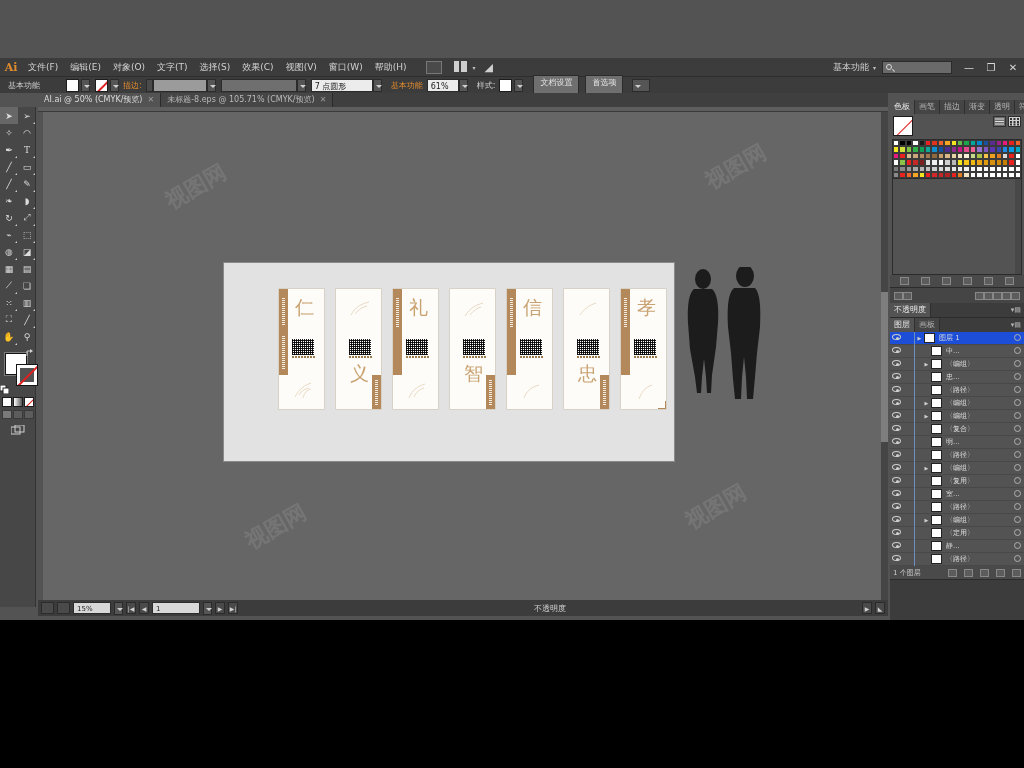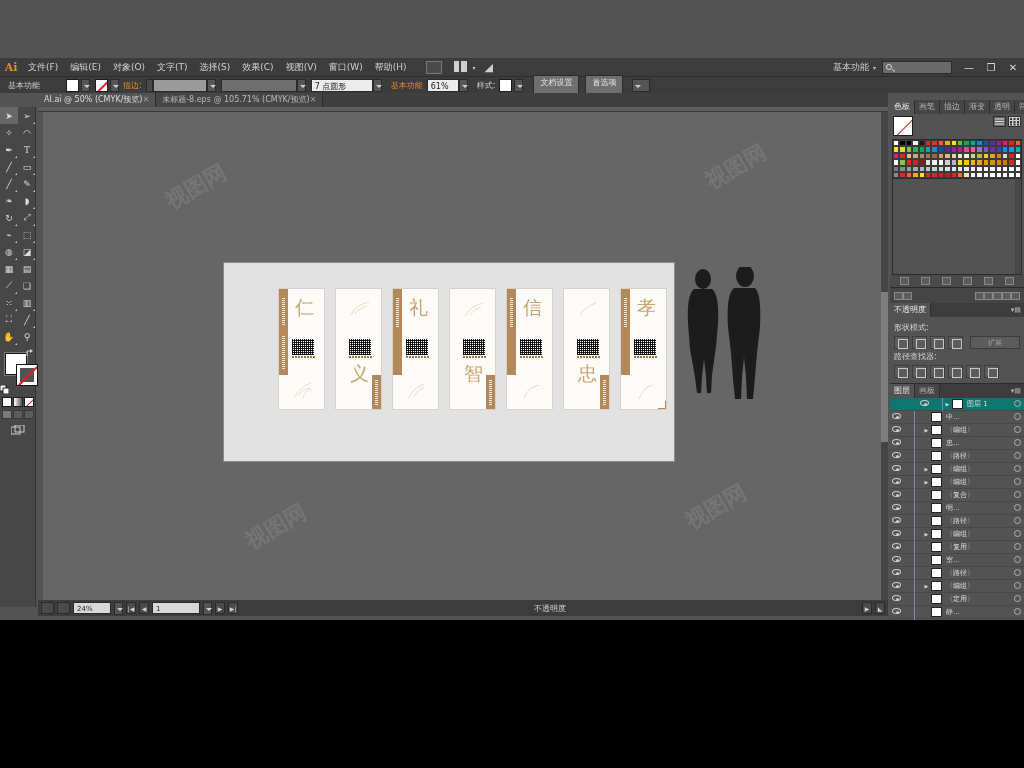--- a/index.html
+++ b/index.html
@@ -49,21 +49,21 @@
   .cb-field { height:13px; background:#9b9b9b; border:1px solid #2b2b2b; }
   .cb-field.dark { background:#6f6f6f; }
   .cb-field.white { background:#ececec; color:#222; font-size:8px; line-height:13px; padding:0 3px; }
   .spin { width:7px; height:13px; background:#4a4a4a; border:1px solid #2b2b2b; }
   .cb-btn { height:20px; background:#6f6f6f; border:1px solid #2b2b2b; font-size:8px; color:#e6e6e6;
         line-height:13px; padding:0 6px; margin:0 3px; }
 
   
   #tabbar { position:absolute; left:38px; top:93px; width:850px; height:14px; background:#3f3f3f; display:flex; }
   .doc-tab { height:14px; background:#464646; border-right:1px solid #2b2b2b; font-size:8px;
-        color:#b9b9b9; line-height:14px; padding:0 6px; display:flex; align-items:center; }
+        color:#b9b9b9; line-height:14px; padding:0 6px; display:flex; align-items:center; gap:5px; }
   .doc-tab.active { background:#535353; color:#ddd; }
   .tab-x { font-size:8px; color:#9a9a9a; }
 
   
   #ruler-top { position:absolute; left:38px; top:107px; width:850px; height:5px; background:#5e5e5e;
         border-bottom:1px solid #3a3a3a; }
 
   
   #toolbox { position:absolute; left:0; top:107px; width:36px; height:500px; background:#474747;
         border-right:1px solid #333; }
@@ -166,21 +166,21 @@
   .pf-label { font-size:8px; color:#d4d4d4; margin:2px 0 3px; }
   .pf-row { display:flex; align-items:center; gap:3px; }
   .pf-btn { width:15px; height:13px; background:#5c5c5c; border:1px solid #3c3c3c; position:relative; }
   .pf-btn:after { content:""; position:absolute; left:3px; top:2px; width:8px; height:8px;
         border:1px solid #c9c9c9; }
   .pf-expand { margin-left:auto; width:50px; height:13px; background:#5c5c5c; border:1px solid #3c3c3c;
         font-size:7px; color:#9a9a9a; text-align:center; line-height:13px; }
 
   #layers-list { background:#535353; }
   .lrow { display:flex; align-items:center; height:13px; border-bottom:1px solid #484848; font-size:7px; }
-  .lrow.sel { background:#0f766e;padding-left:28px; }
+  .lrow.sel { background:#1d4ed8; }
   .l-eye { width:13px; text-align:center; }
   .l-lock { width:11px; }
   .l-tri { width:9px; text-align:center; font-size:5px; color:#cfcfcf; }
   .l-thumb { width:11px; height:10px; background:#fff; border:1px solid #222; }
   .l-name { flex:1; padding-left:4px; color:#dcdcdc; white-space:nowrap; overflow:hidden; }
   .l-circ { width:14px; text-align:center; }
   .circ { display:inline-block; width:7px; height:7px; border:1px solid #b0b0b0; border-radius:50%; }
   .eye { display:inline-block; width:9px; height:6px; border:1px solid #cfcfcf; border-radius:50% 50%; position:relative; }
   .eye:after { content:""; position:absolute; left:3px; top:1.5px; width:3px; height:3px; background:#cfcfcf; border-radius:50%; }
   #layers-foot { height:13px; background:#4a4a4a; display:flex; align-items:center; font-size:7px;
@@ -450,21 +450,21 @@
       </div>
     </div>
 
     <div id="vscroll">
         <div class="thumb"></div>
       </div>
 
     <div id="statusbar">
       <div style="width:13px;height:12px;border:1px solid #2b2b2b;background:#4a4a4a"></div>
       <div style="width:13px;height:12px;border:1px solid #2b2b2b;background:#4a4a4a"></div>
-      <div class="sb-zoom">24%</div>
+      <div class="sb-zoom">15%</div>
       <div class="mini-caret"></div>
       <div class="sb-nav">|◀</div>
       <div class="sb-nav">◀</div>
       <div class="sb-page">1</div>
       <div class="mini-caret"></div>
       <div class="sb-nav">▶</div>
       <div class="sb-nav">▶|</div>
       <div style="flex:1"></div>
       <div class="sb-status">不透明度</div>
       <div style="flex:1"></div>
@@ -659,39 +659,20 @@
         <div class="foot-ic"></div>
         <div class="foot-ic"></div>
         <div class="foot-ic"></div>
       </div>
 
       <div class="panel">
         <div class="panel-tabs">
           <div class="ptab active">不透明度</div>
           <div class="pmenu">▾▤</div>
         </div>
-        <div id="pf-body">
-          <div class="pf-label">形状模式:</div>
-          <div class="pf-row">
-            <div class="pf-btn"></div>
-            <div class="pf-btn"></div>
-            <div class="pf-btn"></div>
-            <div class="pf-btn"></div>
-            <div class="pf-expand">扩展</div>
-          </div>
-          <div class="pf-label">路径查找器:</div>
-          <div class="pf-row">
-            <div class="pf-btn"></div>
-            <div class="pf-btn"></div>
-            <div class="pf-btn"></div>
-            <div class="pf-btn"></div>
-            <div class="pf-btn"></div>
-            <div class="pf-btn"></div>
-          </div>
-        </div>
       </div>
 
       <div class="panel">
         <div class="panel-tabs">
           <div class="ptab active">图层</div>
           <div class="ptab">画板</div>
           <div class="pmenu">▾▤</div>
         </div>
         <div id="layers-list">
             <div class="lrow sel">

